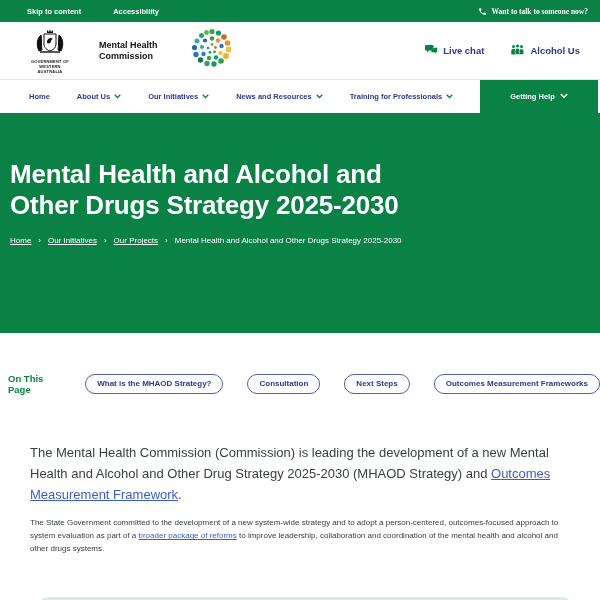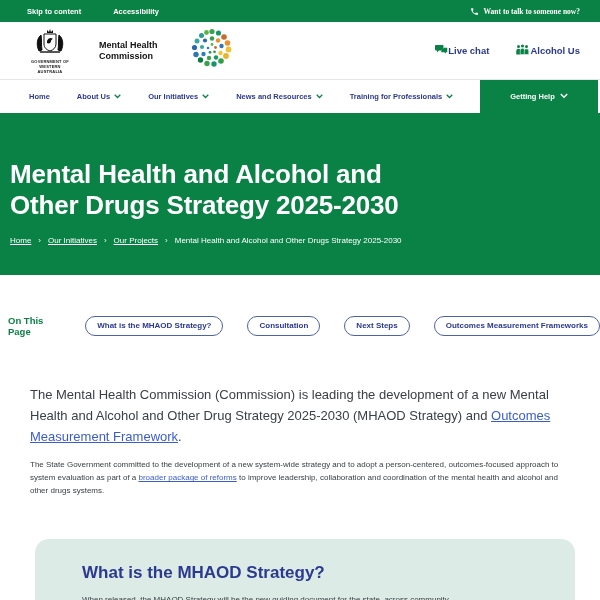--- a/index.html
+++ b/index.html
@@ -13,21 +13,21 @@
   html,body{margin:0;padding:0;}
   body{
     width:600px;height:600px;overflow:hidden;background:#fff;
     font-family:"Liberation Sans", sans-serif;position:relative;
   }
   a{text-decoration:none;color:inherit;cursor:pointer;}
 
   
   .topbar{
     height:22px;background:var(--green);color:#fff;
-    display:flex;align-items:center;padding:0 20px 0 27px;
+    display:flex;align-items:center;padding:0 12px 0 27px;
     font-size:7.5px;font-weight:700;
   }
   .topbar .left-links{display:flex;gap:32px;}
   .topbar .right{margin-left:auto;display:flex;align-items:center;gap:5px;font-family:Liberation Serif, serif;}
   .topbar svg{display:block;}
 
   
   .header{
     height:58px;display:flex;align-items:center;
     padding:0 20px 0 27px;border-bottom:1px solid #e6e6e6;background:#fff;
@@ -36,21 +36,21 @@
   .gov-caption{
     font-size:4px;line-height:1.25;color:#1a1a1a;text-align:center;
     font-weight:700;letter-spacing:.2px;width:46px;margin-top:1px;
   }
   .org-name{
     margin-left:26px;width:64px;font-weight:700;font-size:9px;
     line-height:1.2;color:#111;
   }
   .dots-logo{margin-left:26px;}
   .header-actions{margin-left:auto;display:flex;align-items:center;gap:26px;}
-  .header-action{display:flex;align-items:center;color:var(--navy);
+  .header-action{display:flex;align-items:center;gap:5px;color:var(--navy);
     font-weight:700;font-size:9.5px;}
 
   
   .nav{
     height:33px;display:flex;align-items:center;background:#fff;padding-left:29px;
   }
   .nav-item{
     color:var(--navy);font-weight:700;font-size:7.5px;margin-right:27px;
     display:flex;align-items:center;gap:4px;white-space:nowrap;
   }
@@ -60,21 +60,21 @@
     font-size:7.5px;font-weight:700;white-space:nowrap;
   }
   .search-btn{
     width:26px;height:26px;border:1.6px solid var(--green);border-radius:50%;
     background:#fff;display:flex;align-items:center;justify-content:center;
     margin:0 17px 0 10px;flex:0 0 auto;padding:0;
   }
 
   
   .hero{
-    background:var(--green);height:162px;padding:46px 14px 0 10px;color:#fff;
+    background:var(--green);height:220px;padding:46px 14px 0 10px;color:#fff;
   }
   .hero h1{
     margin:0;font-size:26px;line-height:1.2;font-weight:700;letter-spacing:-.2px;
   }
   .breadcrumb{
     margin-top:15px;display:flex;align-items:center;gap:7px;
     font-size:8px;flex-wrap:nowrap;white-space:nowrap;
   }
   .breadcrumb a{text-decoration:underline;}
   .crumb-sep{font-size:8px;opacity:.95;}

